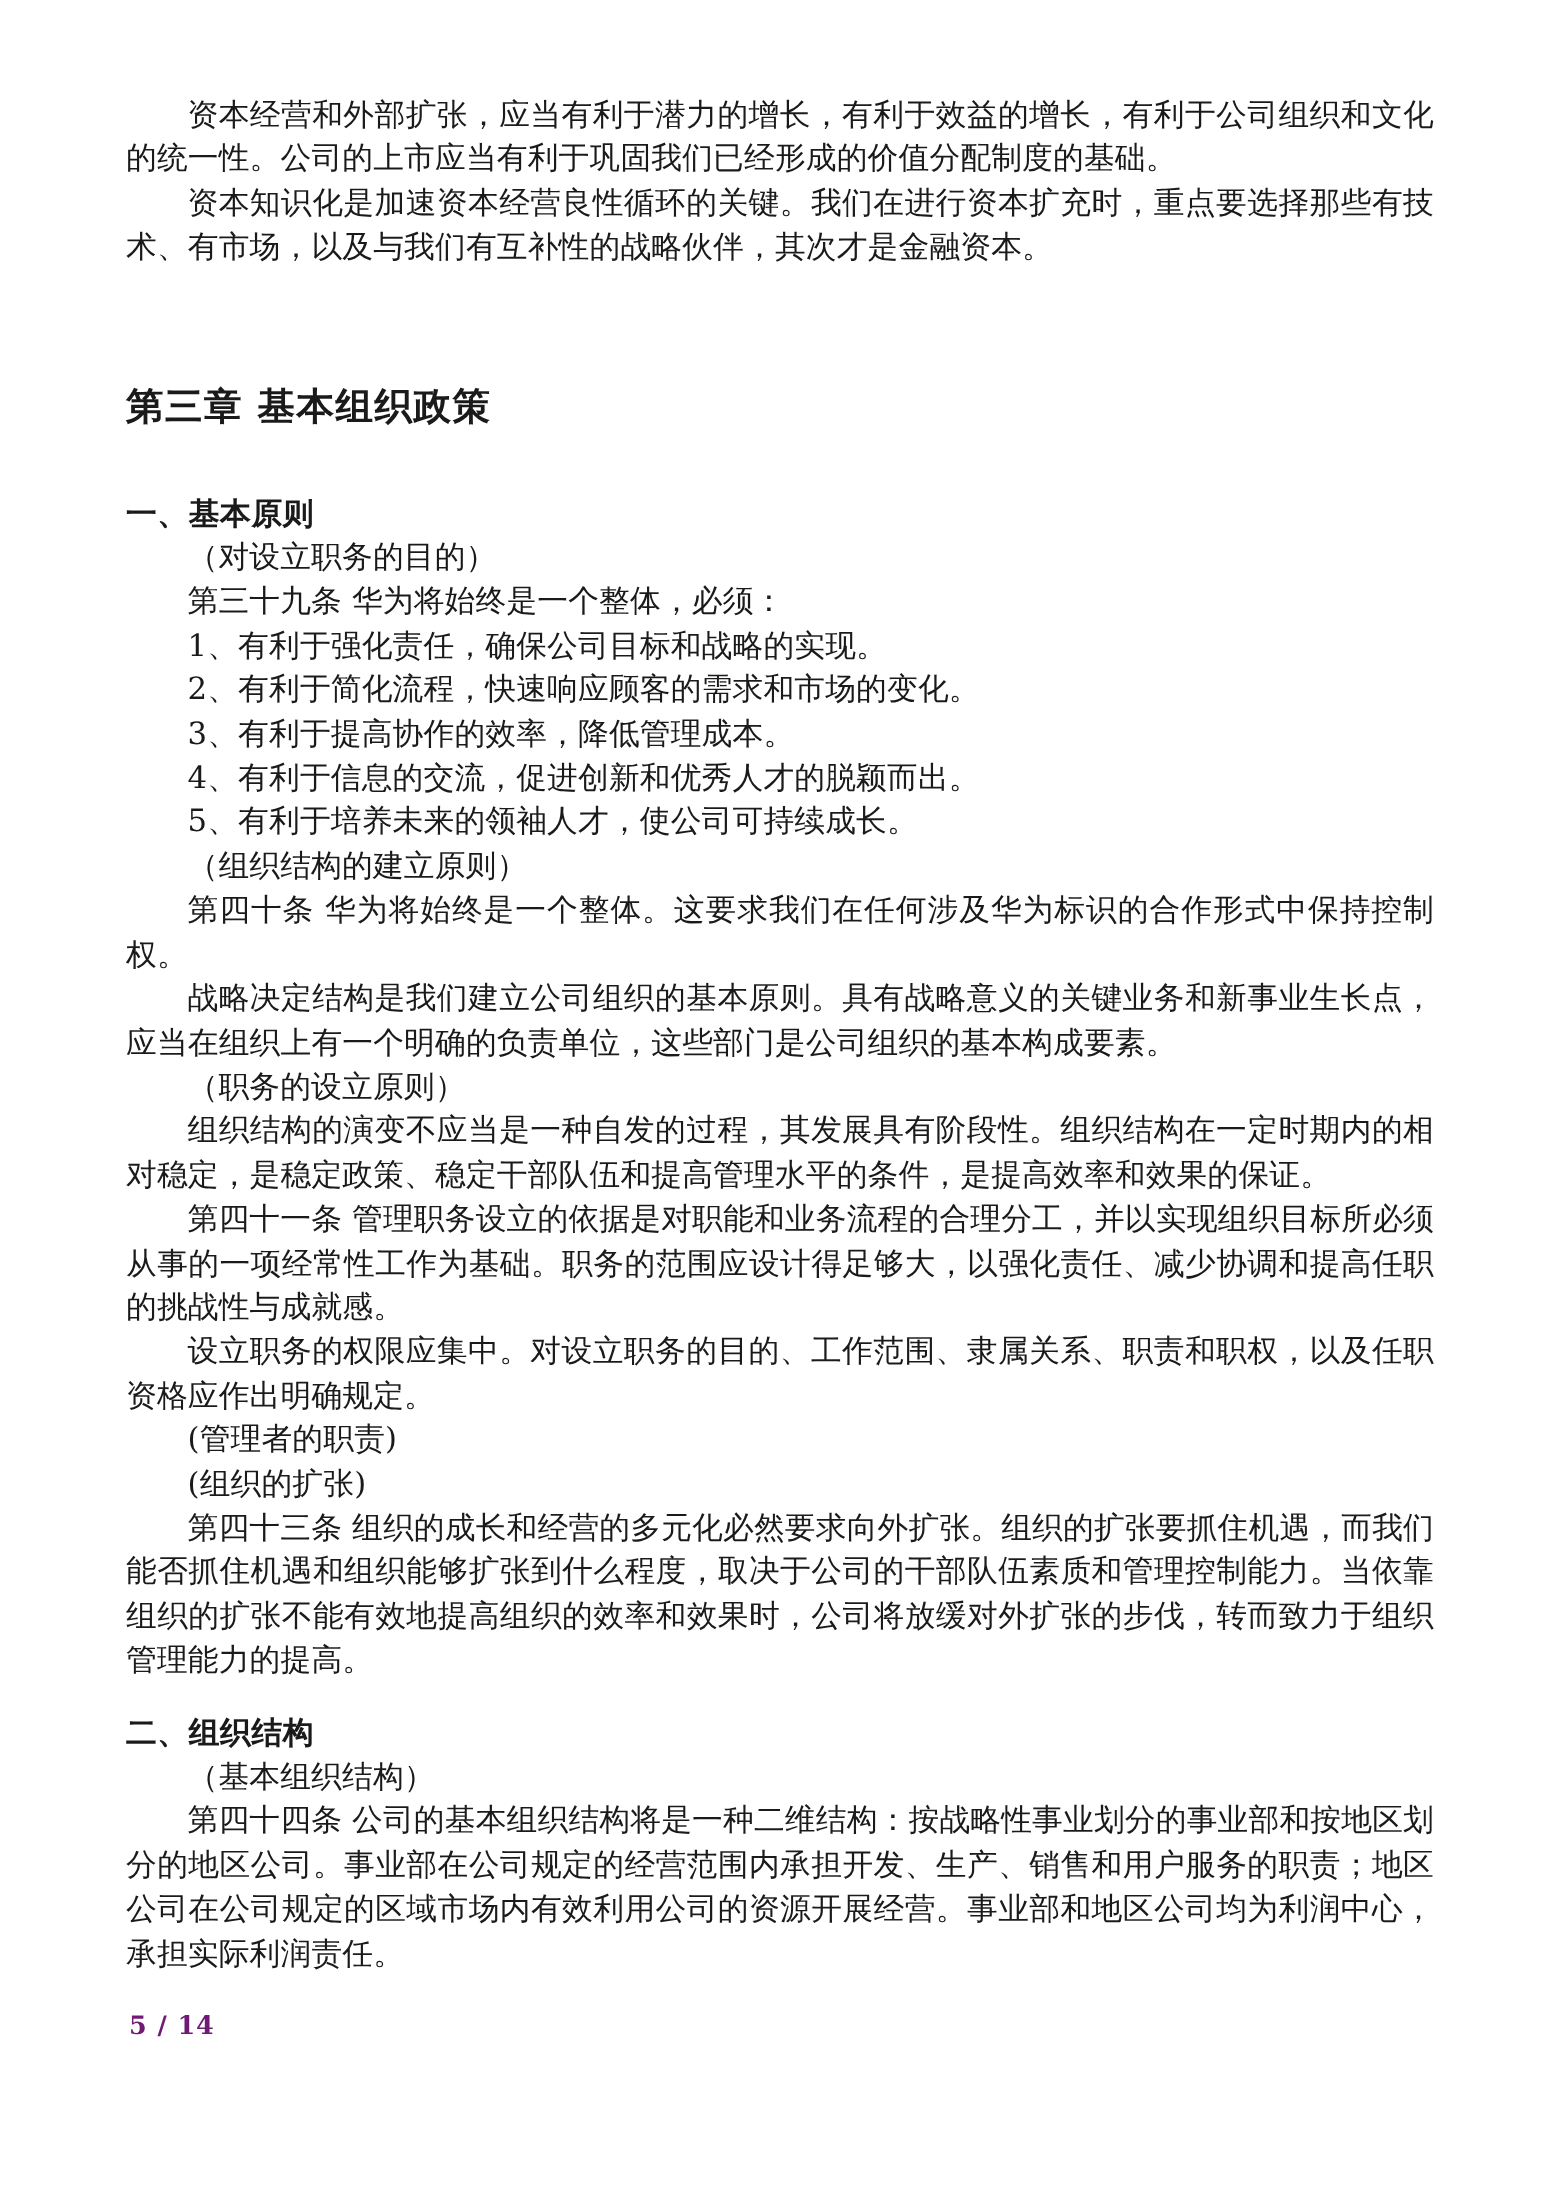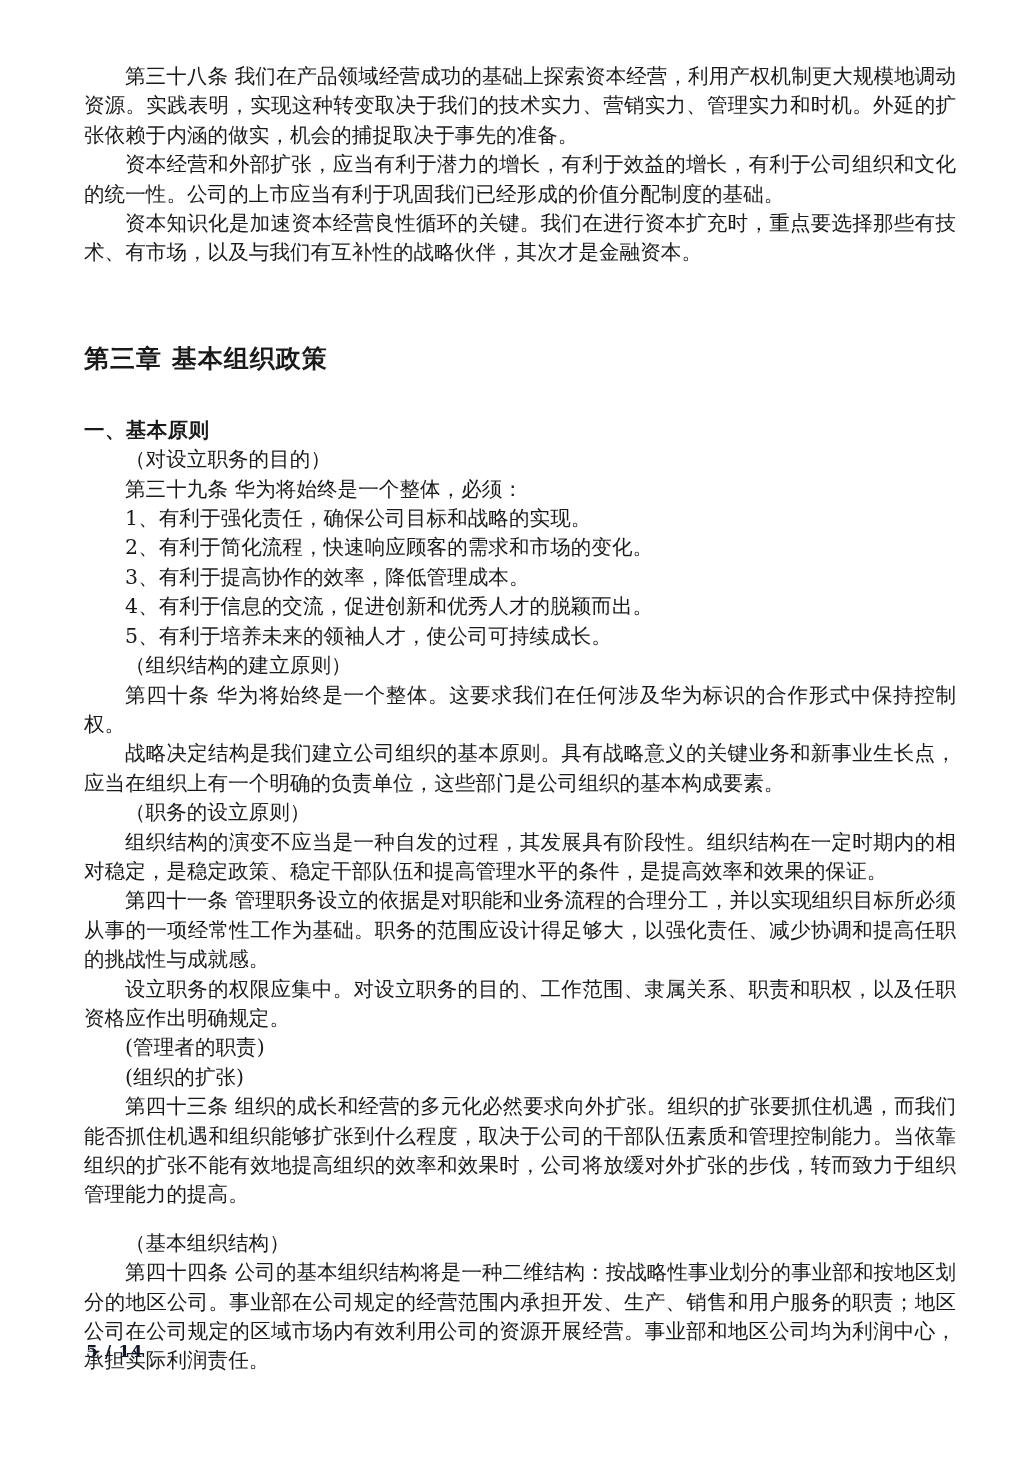--- a/index.html
+++ b/index.html
@@ -74,32 +74,31 @@
   }
 
   
   .page-number {
     position: absolute;
     left: 86px;
     top: 1341px;
     font-family: "DejaVu Serif", "Liberation Serif", serif;
     font-size: 17px;
     font-weight: bold;
-    color: #0f172a;
+    color: #701a75;
     letter-spacing: 0.6px;
   }
 </style>
 </head>
 <body>
 
 <div class="page">
 
   <div class="content">
 
-    <p class="para">第三十八条 我们在产品领域经营成功的基础上探索资本经营，利用产权机制更大规模地调动资源。实践表明，实现这种转变取决于我们的技术实力、营销实力、管理实力和时机。外延的扩张依赖于内涵的做实，机会的捕捉取决于事先的准备。</p>
     <p class="para">资本经营和外部扩张，应当有利于潜力的增长，有利于效益的增长，有利于公司组织和文化的统一性。公司的上市应当有利于巩固我们已经形成的价值分配制度的基础。</p>
     <p class="para">资本知识化是加速资本经营良性循环的关键。我们在进行资本扩充时，重点要选择那些有技术、有市场，以及与我们有互补性的战略伙伴，其次才是金融资本。</p>
 
     <div class="spacer-lg"></div>
 
     <h1 class="chapter-title">第三章 基本组织政策</h1>
 
     <div class="spacer-md"></div>
 
     <h2 class="section-heading">一、基本原则</h2>
@@ -117,20 +116,21 @@
     <p class="para subline">（职务的设立原则）</p>
     <p class="para">组织结构的演变不应当是一种自发的过程，其发展具有阶段性。组织结构在一定时期内的相对稳定，是稳定政策、稳定干部队伍和提高管理水平的条件，是提高效率和效果的保证。</p>
     <p class="para">第四十一条 管理职务设立的依据是对职能和业务流程的合理分工，并以实现组织目标所必须从事的一项经常性工作为基础。职务的范围应设计得足够大，以强化责任、减少协调和提高任职的挑战性与成就感。</p>
     <p class="para">设立职务的权限应集中。对设立职务的目的、工作范围、隶属关系、职责和职权，以及任职资格应作出明确规定。</p>
     <p class="para subline">(管理者的职责)</p>
     <p class="para subline">(组织的扩张)</p>
     <p class="para">第四十三条 组织的成长和经营的多元化必然要求向外扩张。组织的扩张要抓住机遇，而我们能否抓住机遇和组织能够扩张到什么程度，取决于公司的干部队伍素质和管理控制能力。当依靠组织的扩张不能有效地提高组织的效率和效果时，公司将放缓对外扩张的步伐，转而致力于组织管理能力的提高。</p>
 
     <div class="spacer-sm"></div>
 
+    <h2 class="section-heading">二、组织结构</h2>
 
     <p class="para subline">（基本组织结构）</p>
     <p class="para">第四十四条 公司的基本组织结构将是一种二维结构：按战略性事业划分的事业部和按地区划分的地区公司。事业部在公司规定的经营范围内承担开发、生产、销售和用户服务的职责；地区公司在公司规定的区域市场内有效利用公司的资源开展经营。事业部和地区公司均为利润中心，承担实际利润责任。</p>
 
   </div>
 
   <div class="page-number">5 / 14</div>
 
 </div>
 

